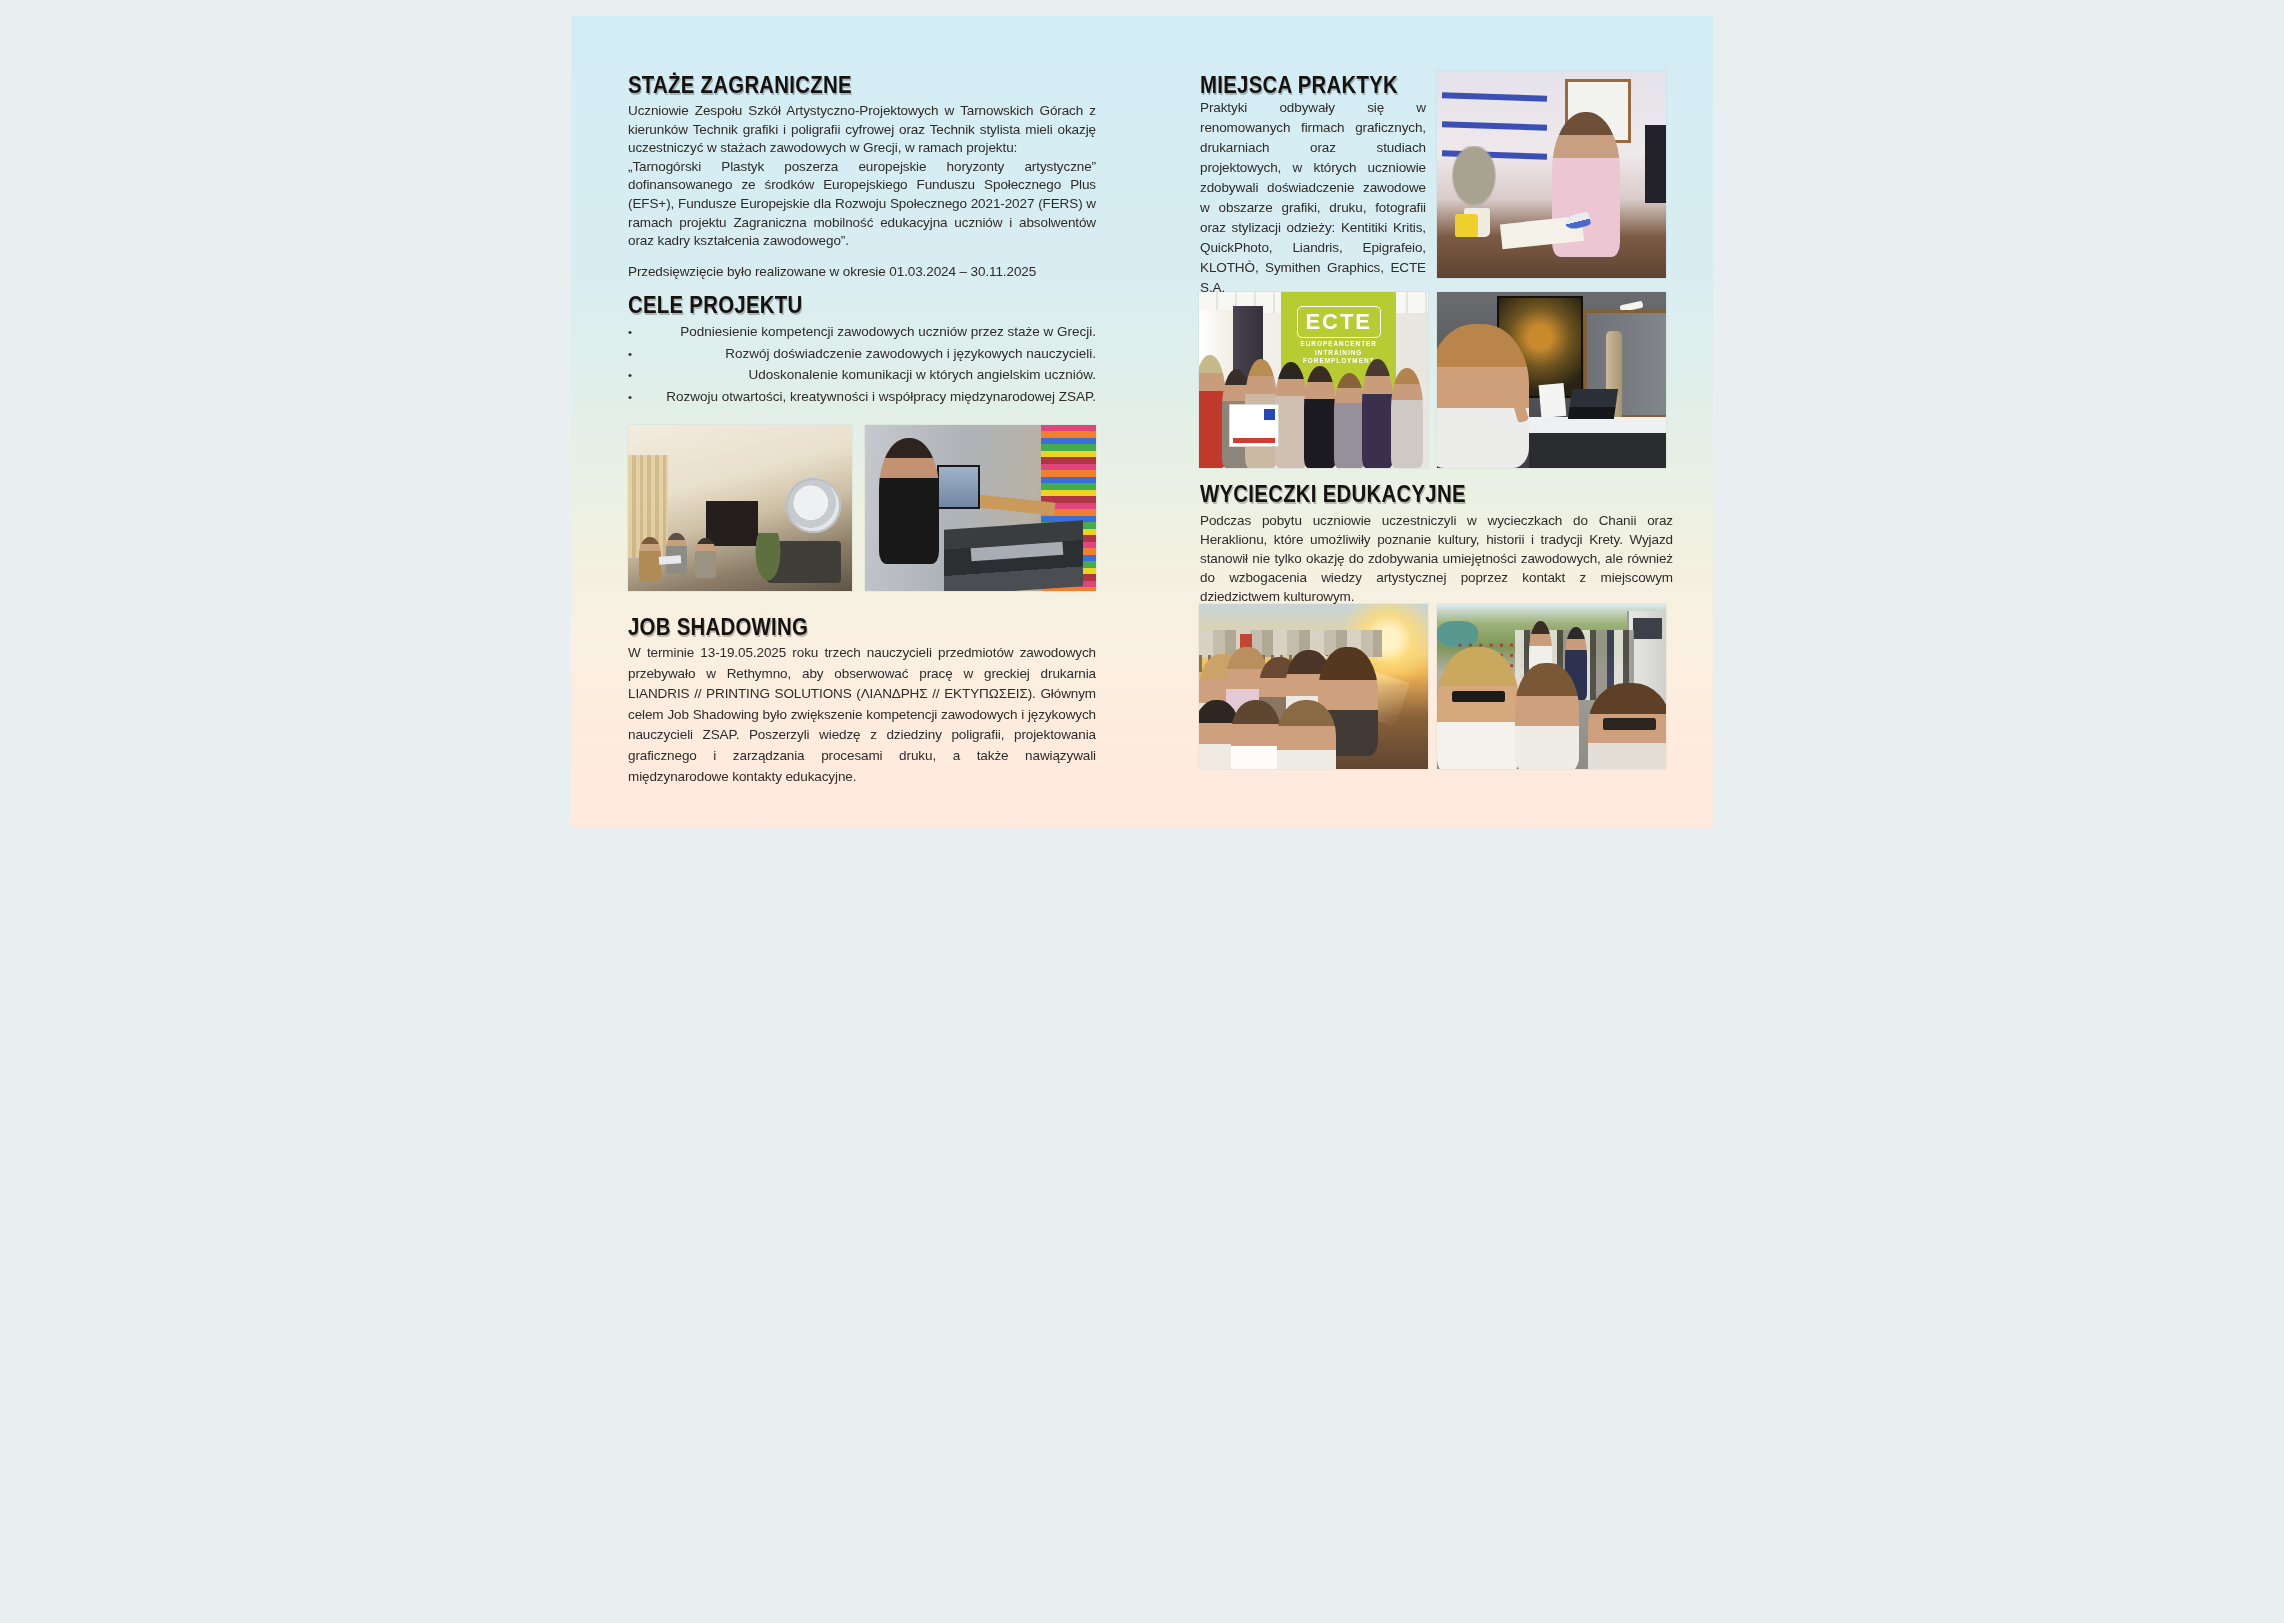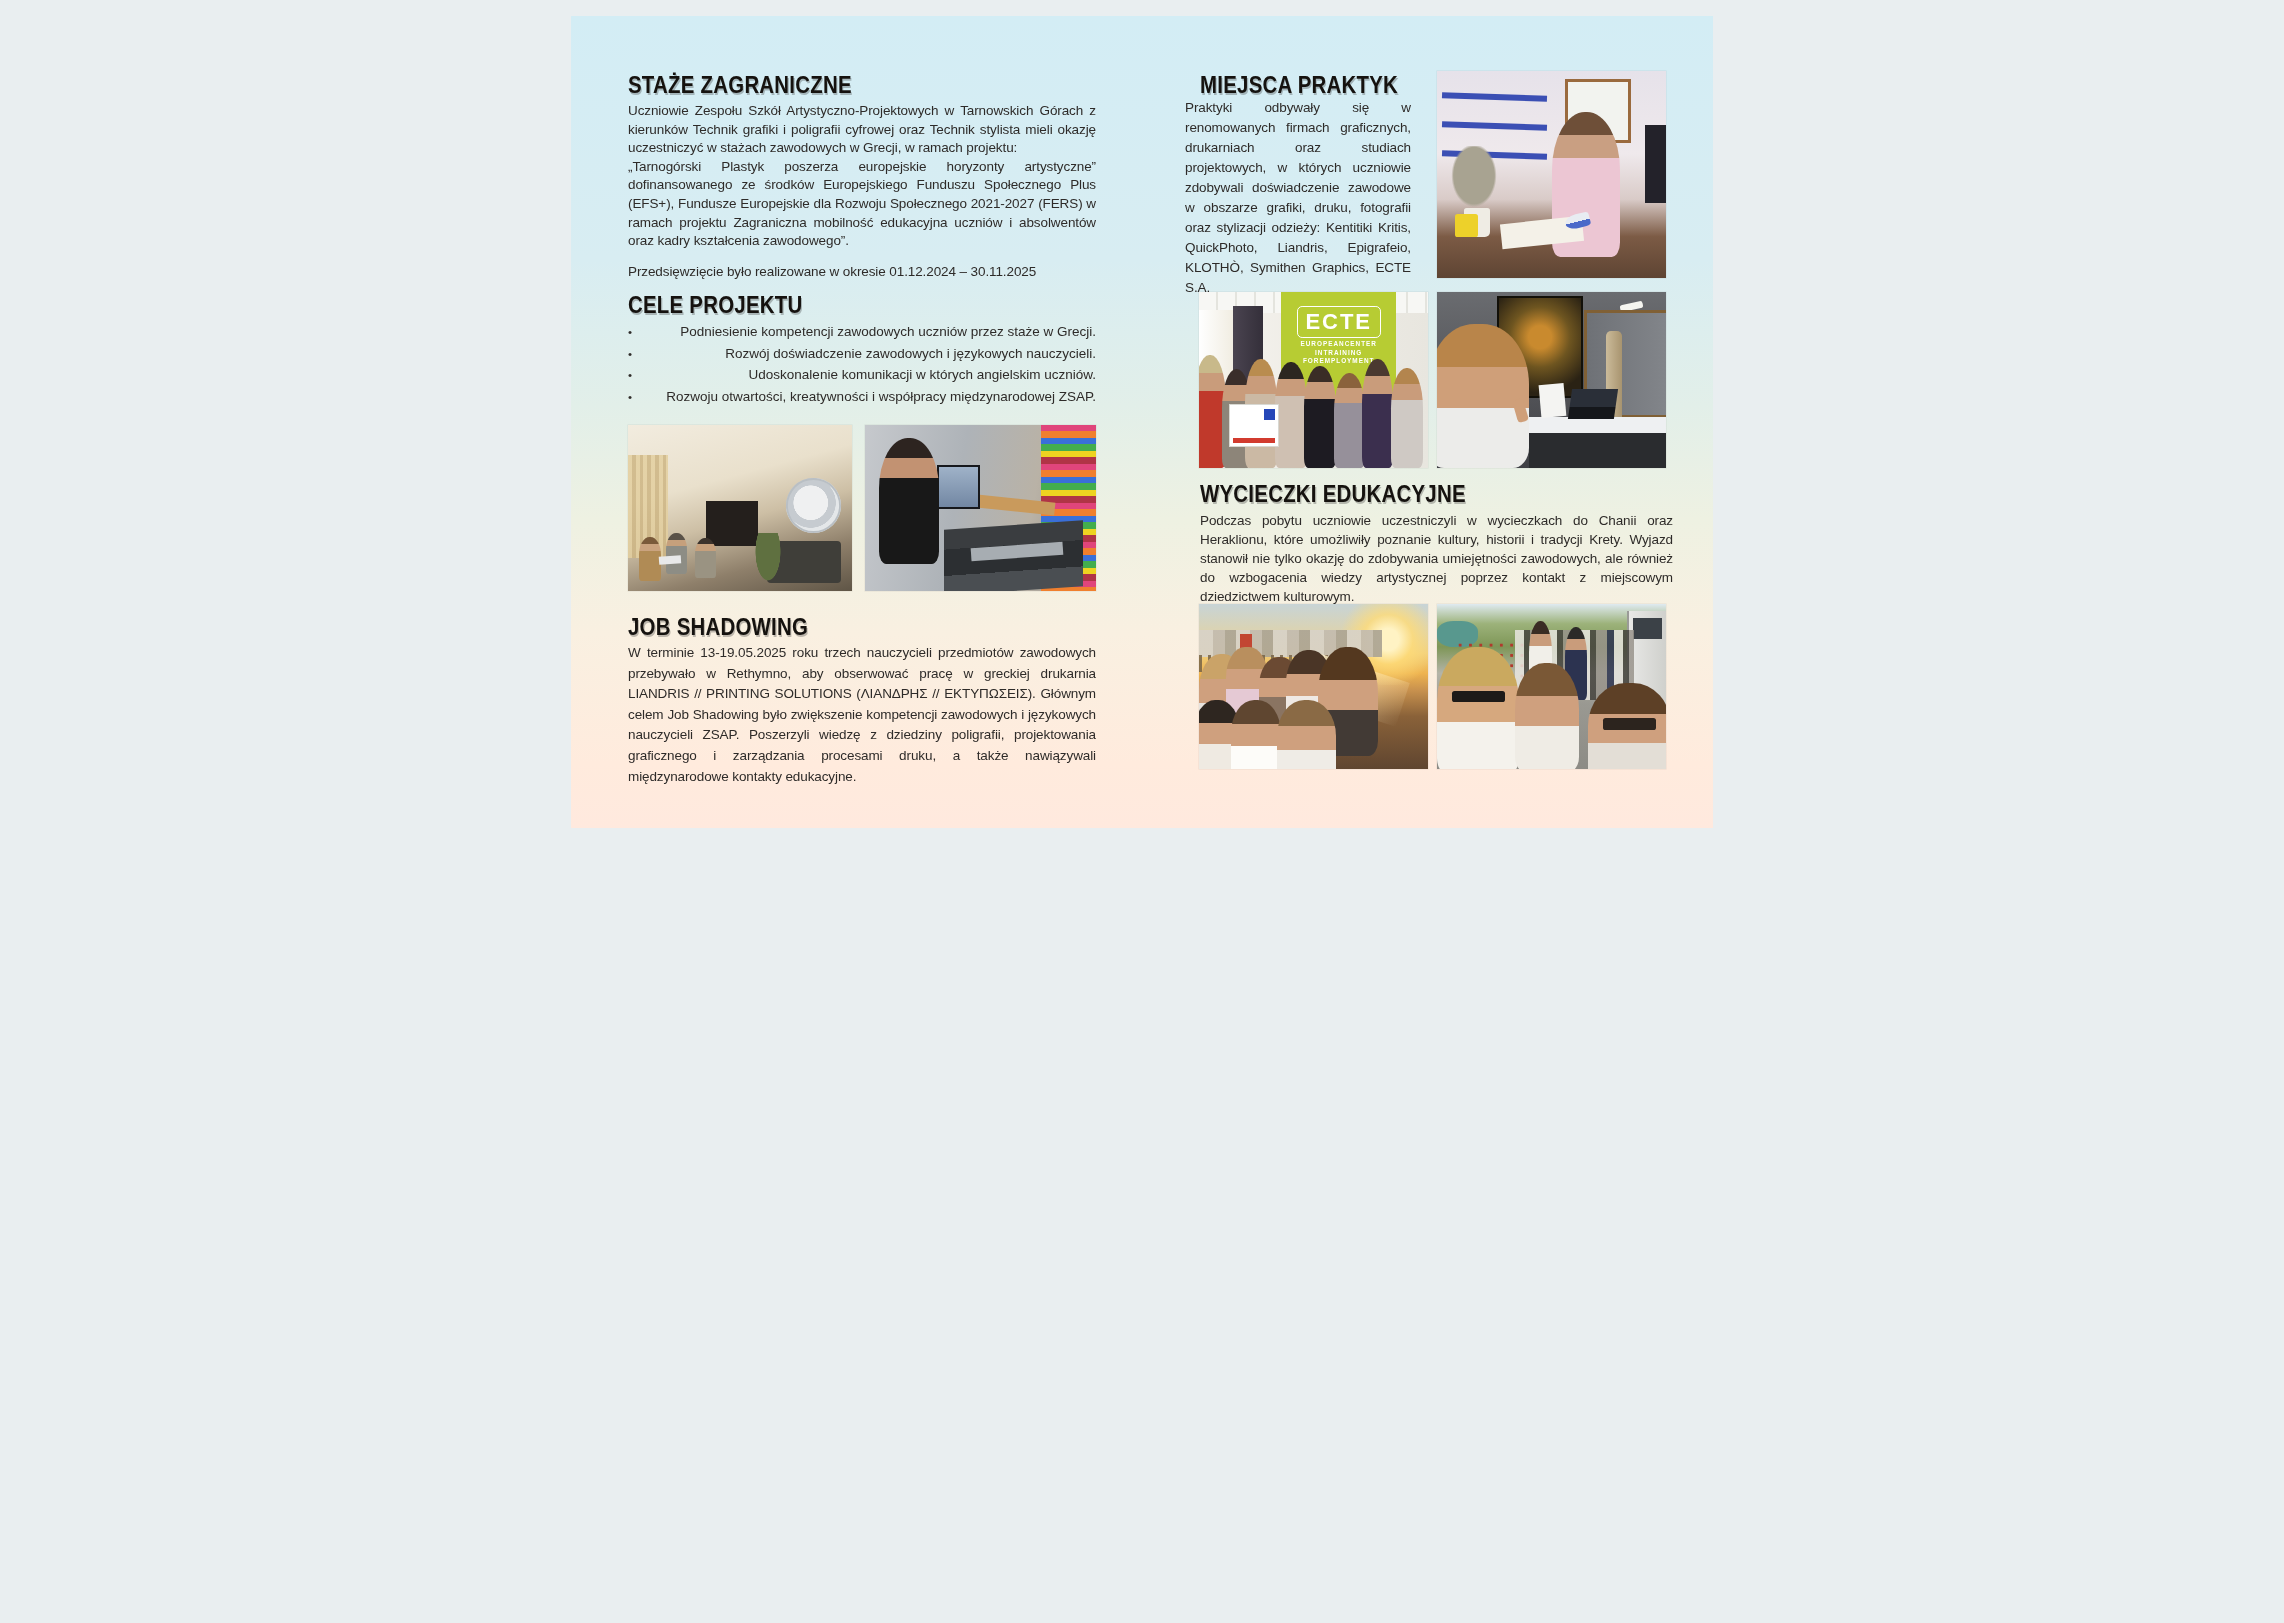--- a/index.html
+++ b/index.html
@@ -59,21 +59,21 @@
 </head>
 <body>
 
 <div class="page">
 
   <h1 class="hd" style="left:57px; top:57px;">STAŻE ZAGRANICZNE</h1>
 
   <p class="body just prewrap" style="left:57px; top:86px; width:468px;">Uczniowie Zespołu Szkół Artystyczno-Projektowych w Tarnowskich Górach z kierunków Technik grafiki i poligrafii cyfrowej oraz Technik stylista mieli okazję uczestniczyć w stażach zawodowych w Grecji, w ramach projektu:
 „Tarnogórski Plastyk poszerza europejskie horyzonty artystyczne” dofinansowanego ze środków Europejskiego Funduszu Społecznego Plus (EFS+), Fundusze Europejskie dla Rozwoju Społecznego 2021-2027 (FERS) w ramach projektu Zagraniczna mobilność edukacyjna uczniów i absolwentów oraz kadry kształcenia zawodowego”.</p>
 
-  <p class="body" style="left:57px; top:247px; width:468px;">Przedsięwzięcie było realizowane w okresie 01.12.2024 – 30.11.2025</p>
+  <p class="body" style="left:57px; top:247px; width:468px;">Przedsięwzięcie było realizowane w okresie 01.03.2024 – 30.11.2025</p>
 
   <h1 class="hd" style="left:57px; top:277px;">CELE PROJEKTU</h1>
 
   <div class="bullets" style="left:57px; top:309px; width:468px;">
     <div class="bullet">
       <span class="dot">•</span>
       <span class="btext">Podniesienie kompetencji zawodowych uczniów przez staże w Grecji.</span>
     </div>
     <div class="bullet">
       <span class="dot">•</span>
@@ -117,21 +117,21 @@
          background:linear-gradient(180deg,#3a3d40 0 30%, #2c2f32 30% 70%, #4a4e52 70% 100%);"></div>
     <div class="shape" style="left:46%; bottom:20%; width:40%; height:8%; background:#a7adb2; transform:rotate(-4deg);"></div>
   </div>
 
   <h1 class="hd" style="left:57px; top:599px;">JOB SHADOWING</h1>
 
   <p class="body just" style="left:57px; top:627px; width:468px; line-height:20.6px;">W terminie 13-19.05.2025 roku trzech nauczycieli przedmiotów zawodowych przebywało w Rethymno, aby obserwować pracę w greckiej drukarnia LIANDRIS // PRINTING SOLUTIONS (ΛΙΑΝΔΡΗΣ // ΕΚΤΥΠΩΣΕΙΣ). Głównym celem Job Shadowing było zwiększenie kompetencji zawodowych i językowych nauczycieli ZSAP. Poszerzyli wiedzę z dziedziny poligrafii, projektowania graficznego i zarządzania procesami druku, a także nawiązywali międzynarodowe kontakty edukacyjne.</p>
 
   <h1 class="hd" style="left:629px; top:57px;">MIEJSCA PRAKTYK</h1>
 
-  <p class="body just" style="left:614px; top:82px; width:226px; line-height:20px;">Praktyki odbywały się w renomowanych firmach graficznych, drukarniach oraz studiach projektowych, w których uczniowie zdobywali doświadczenie zawodowe w obszarze grafiki, druku, fotografii oraz stylizacji odzieży: Kentitiki Kritis, QuickPhoto, Liandris, Epigrafeio, KLOTHÒ, Symithen Graphics, ECTE S.A.</p>
+  <p class="body just" style="left:629px; top:82px; width:226px; line-height:20px;">Praktyki odbywały się w renomowanych firmach graficznych, drukarniach oraz studiach projektowych, w których uczniowie zdobywali doświadczenie zawodowe w obszarze grafiki, druku, fotografii oraz stylizacji odzieży: Kentitiki Kritis, QuickPhoto, Liandris, Epigrafeio, KLOTHÒ, Symithen Graphics, ECTE S.A.</p>
 
   <div class="photo" style="left:866px; top:55px; width:229px; height:207px;
        background:linear-gradient(180deg,#e6e2ea 0%,#efe9ec 40%,#d9cbc8 62%,#7c5b45 80%,#5e4433 100%);" aria-label="Uczennica prasująca tkaninę w pracowni tekstylnej">
     <div class="shape" style="left:2%; top:11%; width:46%; height:6.4px; background:#3b4fb4; transform:rotate(2deg);"></div>
     <div class="shape" style="left:2%; top:25%; width:46%; height:6.4px; background:#3b4fb4; transform:rotate(2deg);"></div>
     <div class="shape" style="left:2%; top:39%; width:46%; height:6.4px; background:#3b4fb4; transform:rotate(2deg);"></div>
     <div class="shape" style="left:56%; top:4%; width:26%; height:28%; background:#f2f3ef; border:3.9px solid #9a6a3e;"></div>
     <div class="shape" style="right:0; top:26%; width:9%; height:38%; background:#23222a;"></div>
     <div class="shape" style="left:2%; top:36%; width:28%; height:36%;
          background:radial-gradient(ellipse at 50% 40%, #a8a391 0 45%, transparent 50%);"></div>

